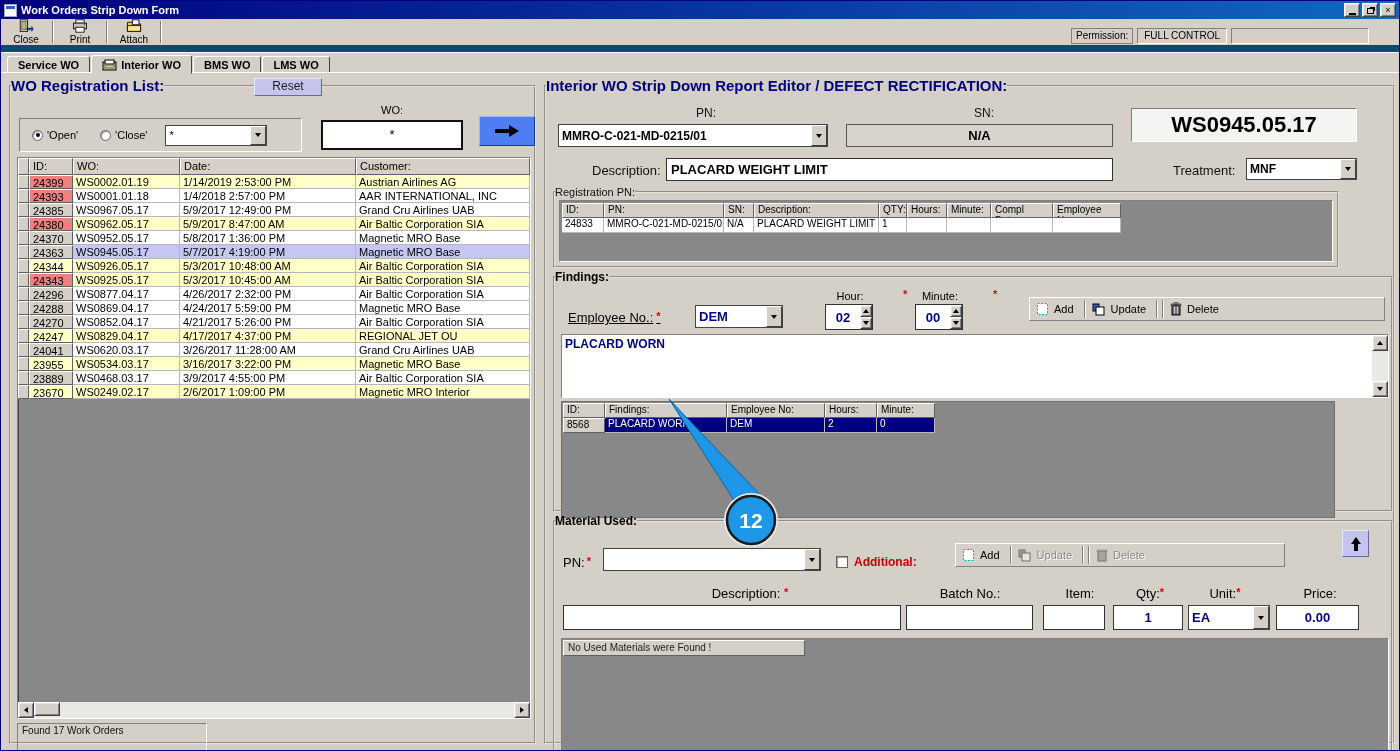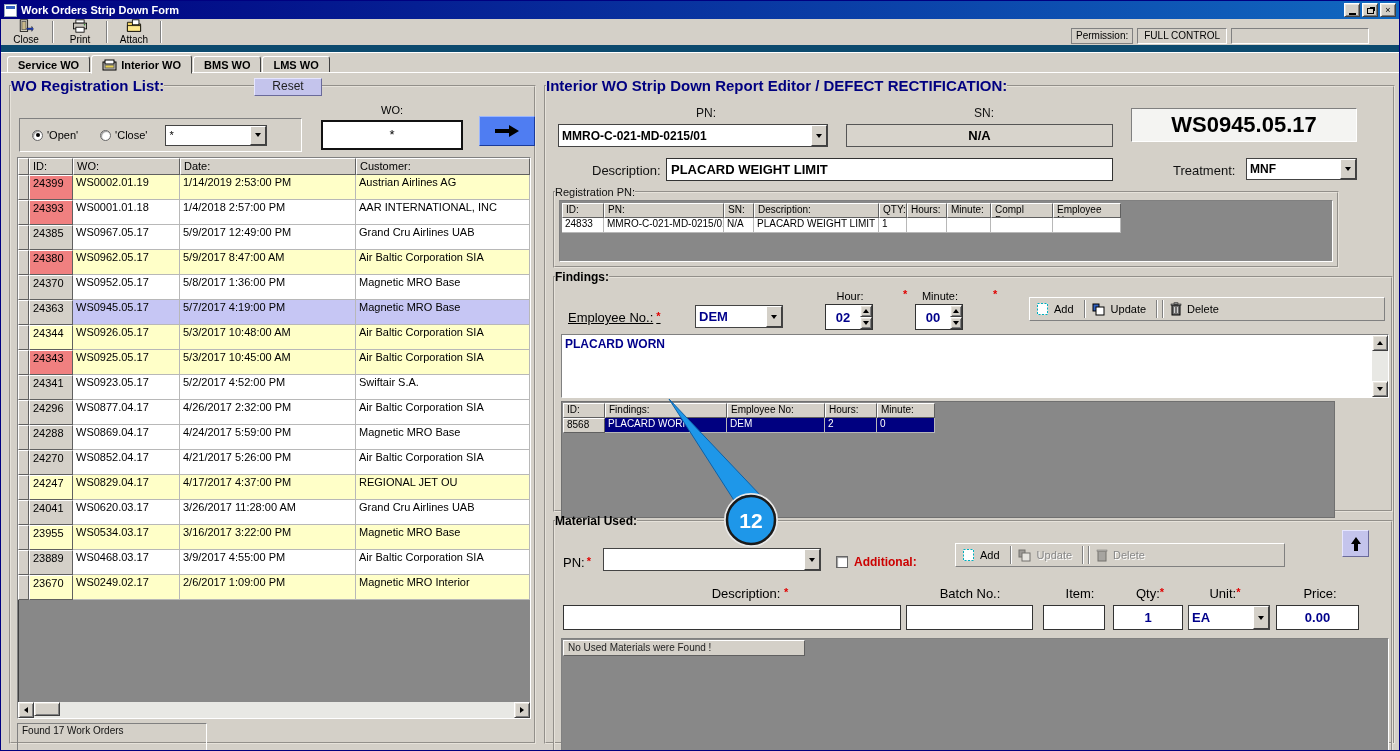--- a/index.html
+++ b/index.html
@@ -61,21 +61,21 @@
   .tri-l  { width:0; height:0; border-top:3.5px solid transparent; border-bottom:3.5px solid transparent; border-right:4px solid #000; }
   .tri-r  { width:0; height:0; border-top:3.5px solid transparent; border-bottom:3.5px solid transparent; border-left:4px solid #000; }
   .wo-label { position:absolute; left:310px; top:10px; width:142px; text-align:center; font-size:11px; }
   .wo-search { position:absolute; left:310px; top:26px; width:142px; height:30px; background:#fff; border:2px solid #111; text-align:center; font-size:13px; padding-top:5px; }
   .go-btn { position:absolute; left:468px; top:22px; width:56px; height:30px; background:#4f7df2; border:1px solid; border-color:#9ab6ff #1a3a9a #1a3a9a #9ab6ff; display:flex; align-items:center; justify-content:center; }
 
   .wo-table { position:absolute; left:6px; top:63px; width:514px; height:562px; background:#888;
     border:1px solid; border-color:#808080 #fff #fff #808080; box-shadow:inset 1px 1px 0 #404040; overflow:hidden; }
   .wo-head { display:flex; height:17px; }
   .hcell { background:#d4d0c8; border:1px solid; border-color:#fff #606060 #606060 #fff; font-size:11px; padding:1px 3px; overflow:hidden; }
-  .wo-row { display:flex; height:25px; }
+  .wo-row { display:flex; height:14px; }
   .wo-row .c { font-size:11px; padding:1px 3px; border-right:1px solid #b8b8b8; border-bottom:1px solid #b8b8b8; overflow:hidden; white-space:nowrap; }
   .gutw { width:11px; flex:none; } .idw { width:44px; flex:none; } .wow { width:107px; flex:none; }
   .datew { width:176px; flex:none; } .custw { flex:1; }
   .wo-row .gutc { background:#d4d0c8; border:1px solid; border-color:#fff #606060 #606060 #fff; }
   .idcell { border:1px solid !important; border-color:#fff #606060 #606060 #fff !important; }
   .id-gray { background:#d4d0c8; } .id-red { background:#f08080; } .id-yellow { background:#ffffc8; }
   .row-white  .c:not(.idcell):not(.gutc) { background:#fff; }
   .row-yellow .c:not(.idcell):not(.gutc) { background:#ffffc8; }
   .row-selected .c:not(.idcell):not(.gutc) { background:#c6c6f4; }
   .hscroll { position:absolute; left:0px; bottom:0px; width:100%; height:16px; background:#e8e8e4; display:flex; }
@@ -304,27 +304,20 @@
           </div>
           <div class="wo-row row-yellow">
             <div class="c gutc gutw"></div>
             <div class="c idcell idw id-red">24343</div>
             <div class="c wow">WS0925.05.17</div>
             <div class="c datew">5/3/2017 10:45:00 AM</div>
             <div class="c custw">Air Baltic Corporation SIA</div>
           </div>
           <div class="wo-row row-white">
             <div class="c gutc gutw"></div>
-            <div class="c idcell idw id-gray">24341</div>
-            <div class="c wow">WS0923.05.17</div>
-            <div class="c datew">5/2/2017 4:52:00 PM</div>
-            <div class="c custw">Swiftair S.A.</div>
-          </div>
-          <div class="wo-row row-white">
-            <div class="c gutc gutw"></div>
             <div class="c idcell idw id-gray">24296</div>
             <div class="c wow">WS0877.04.17</div>
             <div class="c datew">4/26/2017 2:32:00 PM</div>
             <div class="c custw">Air Baltic Corporation SIA</div>
           </div>
           <div class="wo-row row-white">
             <div class="c gutc gutw"></div>
             <div class="c idcell idw id-gray">24288</div>
             <div class="c wow">WS0869.04.17</div>
             <div class="c datew">4/24/2017 5:59:00 PM</div>

